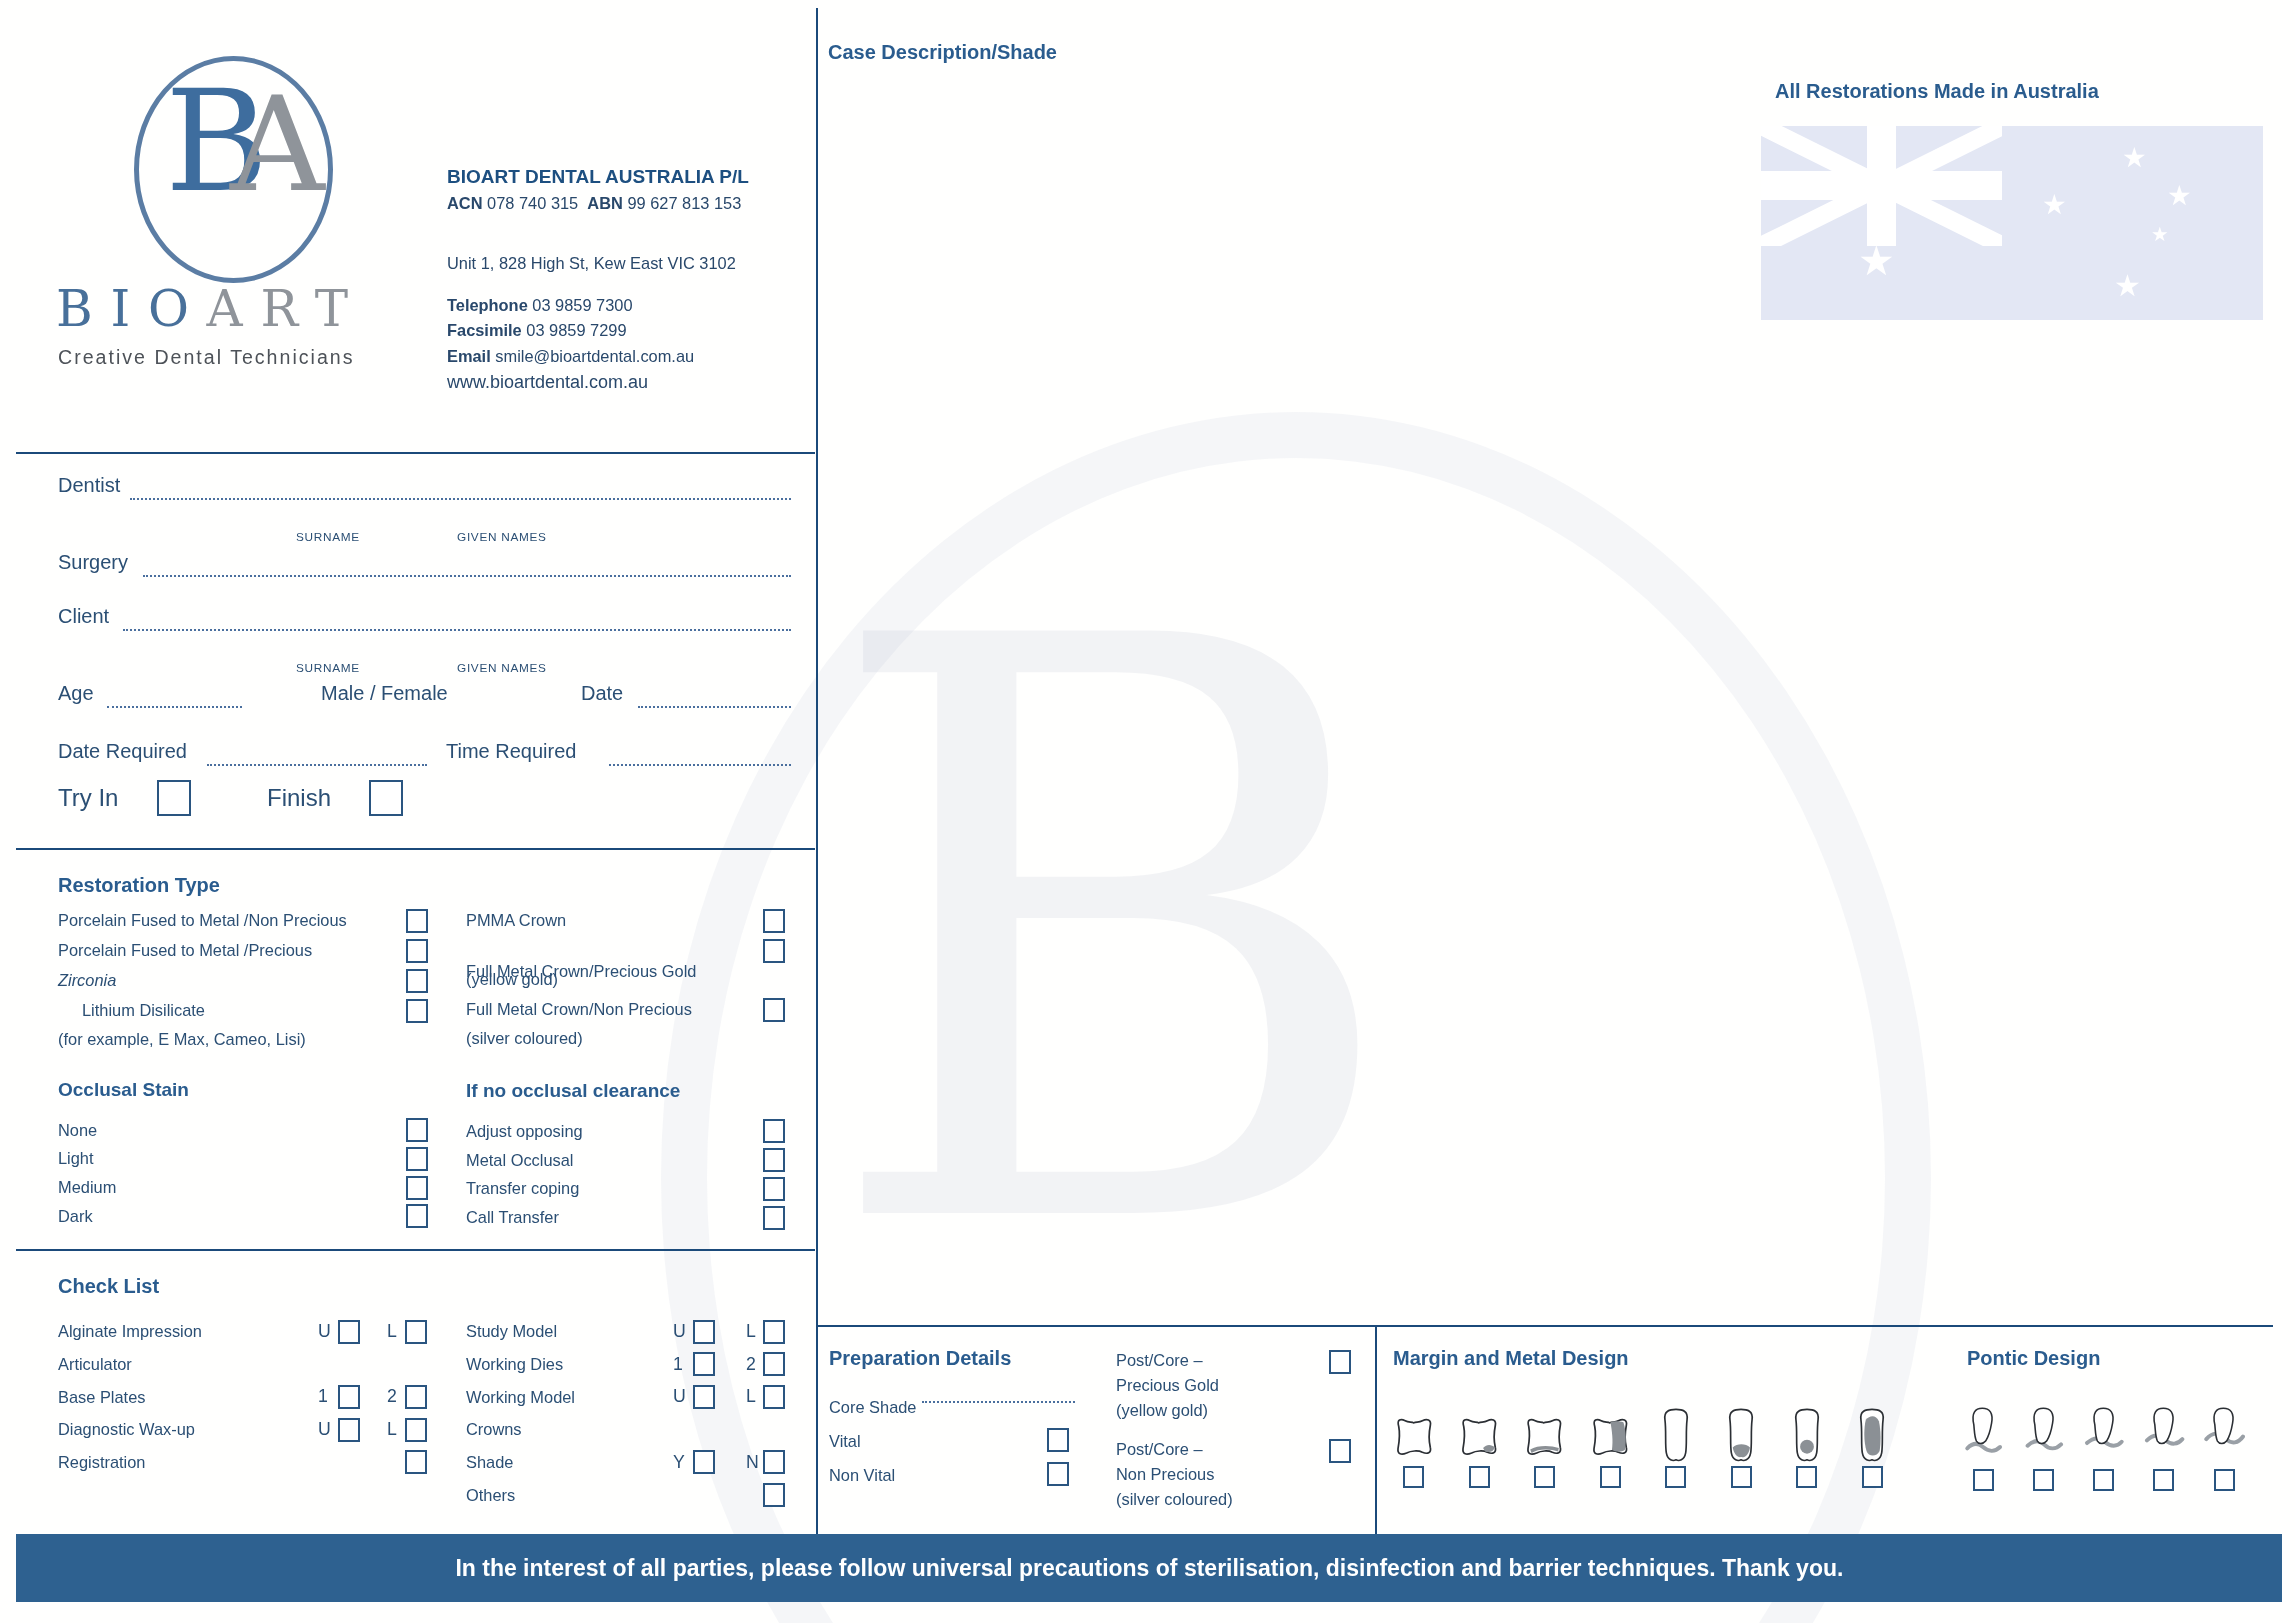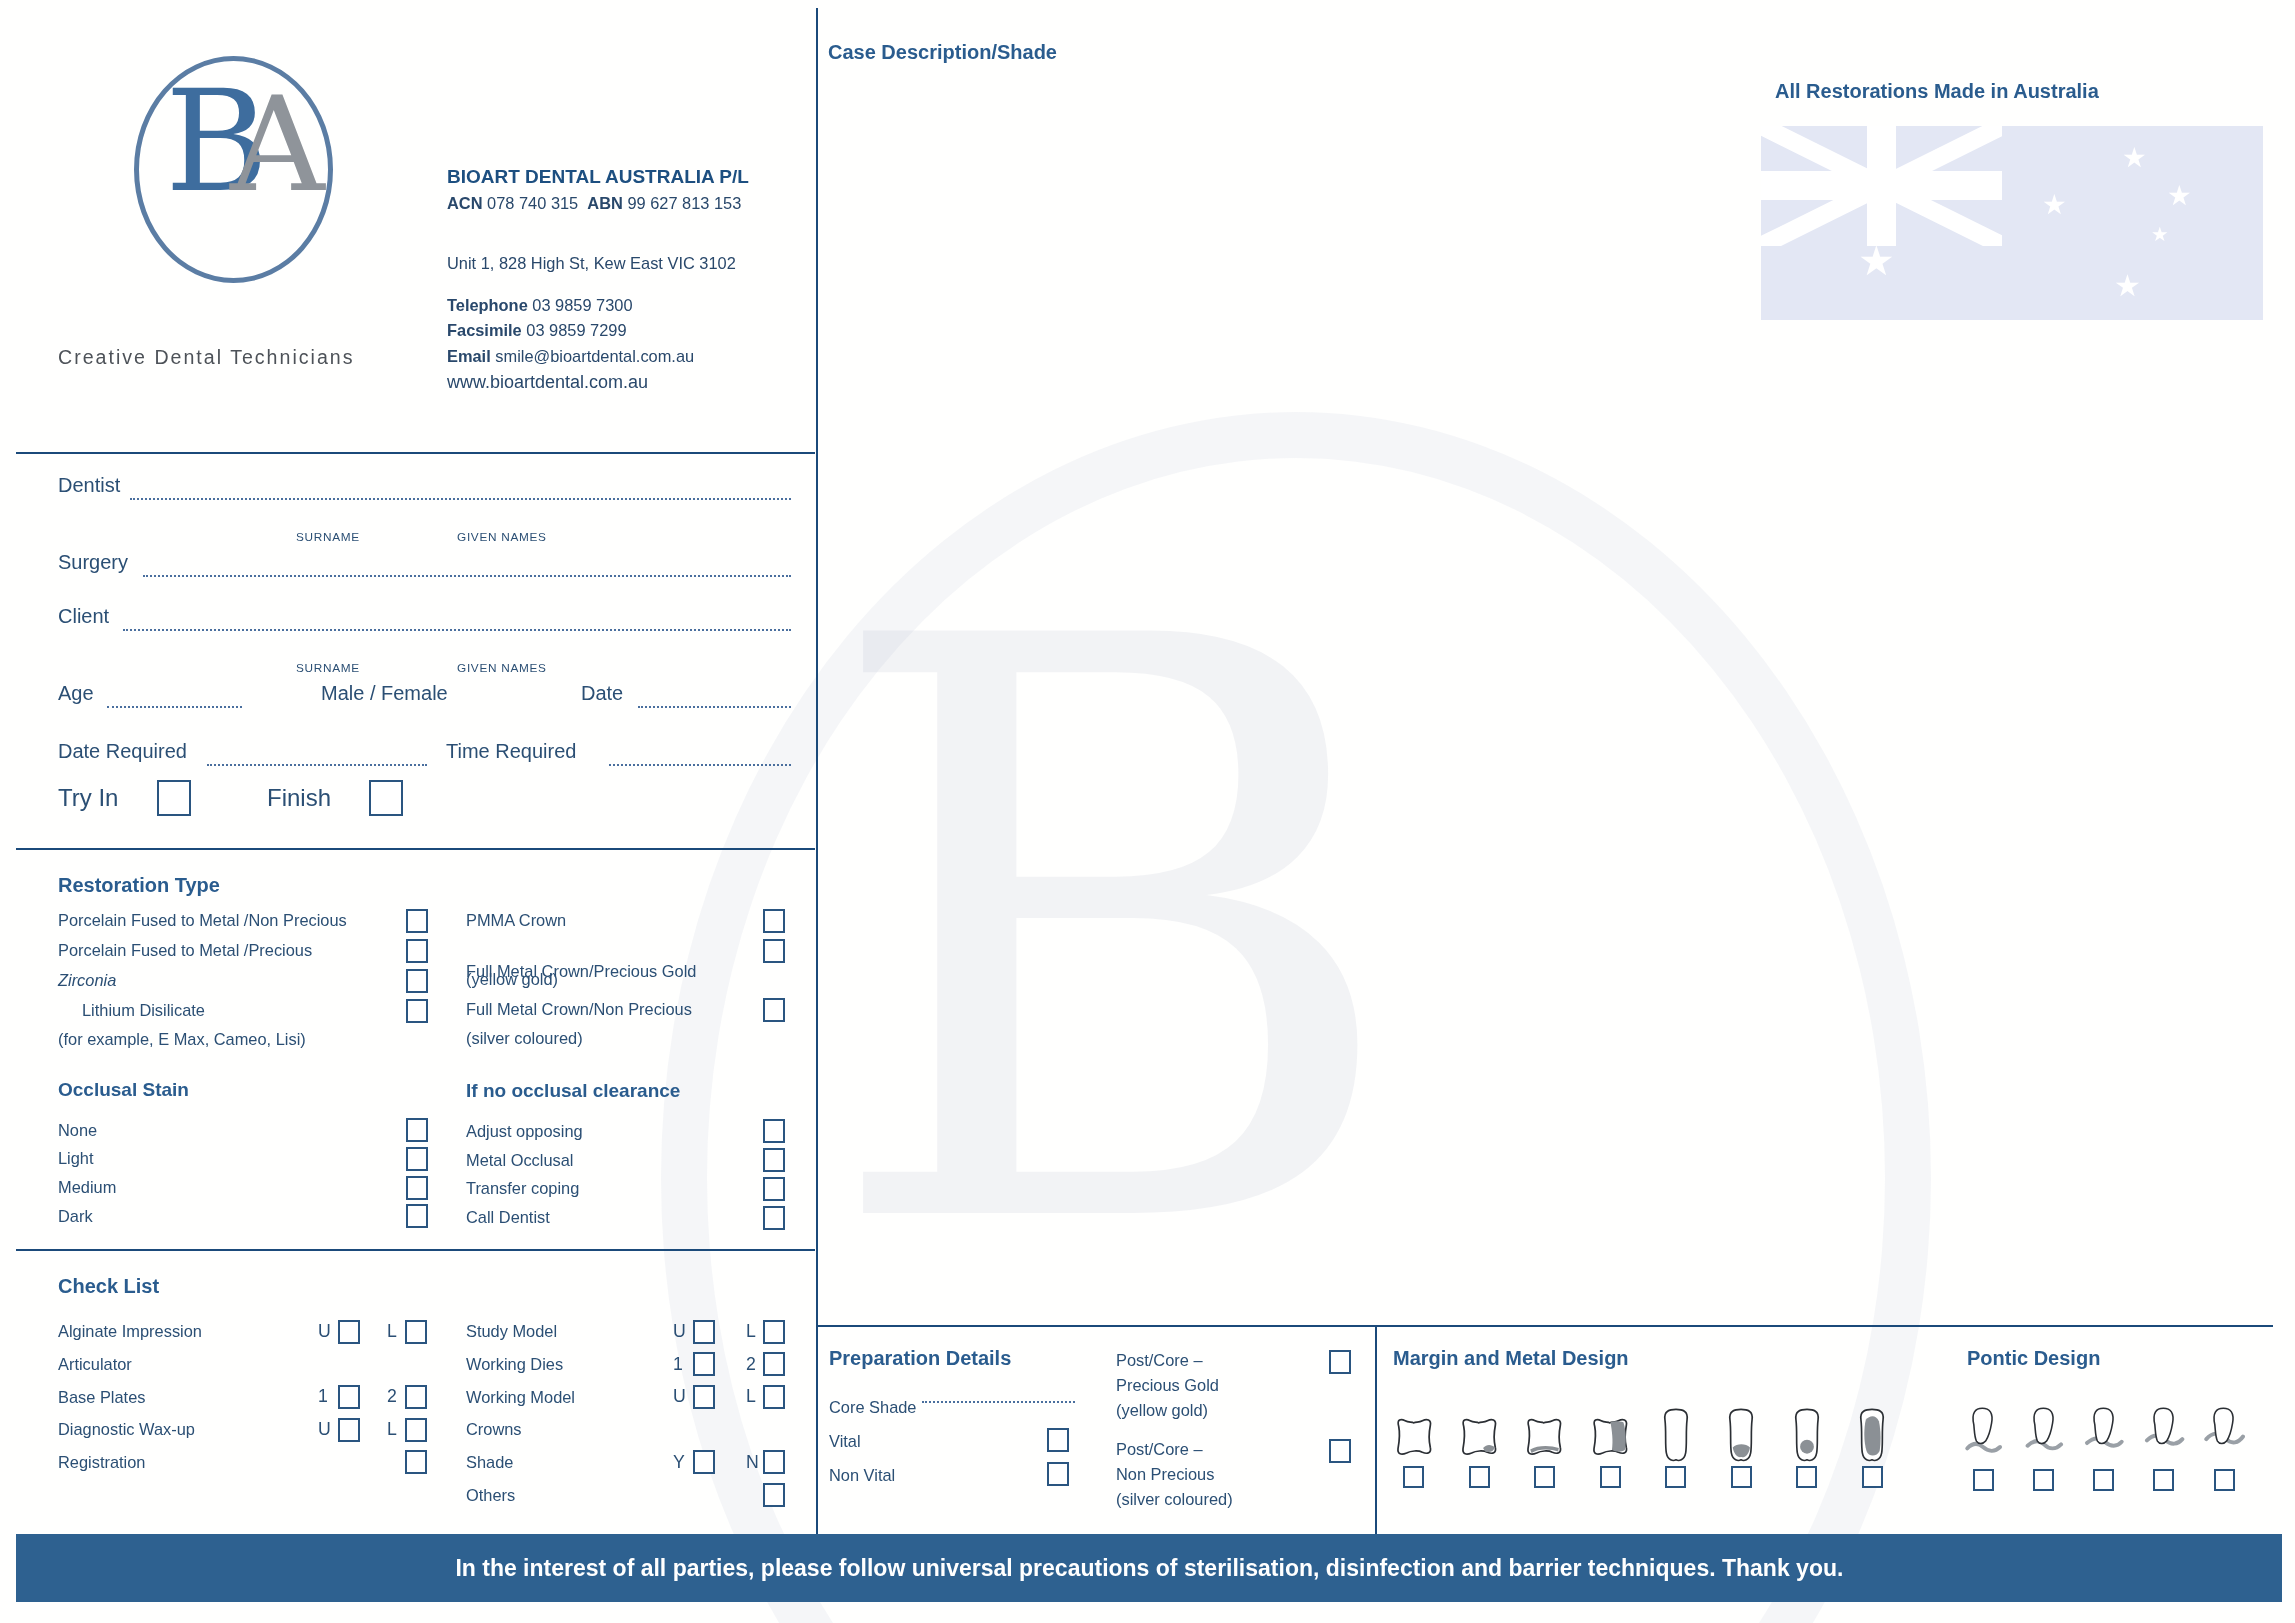--- a/index.html
+++ b/index.html
@@ -38,20 +38,23 @@
 <body>
 
 <div id="page">
 
   <div class="wm-ring"></div>
   <div class="wm-b">B</div>
 
   <div class="abs" style="left:134px;top:56px;width:189px;height:217px;border:5.9px solid #5b7da4;border-radius:50%;"></div>
   <div class="abs serif" style="left:165px;top:71px;font-size:141px;line-height:1;color:#3e6d9e;">B</div>
   <div class="abs serif" style="left:230px;top:79px;font-size:131px;line-height:1;color:#8f949a;">A</div>
+  <div class="abs serif" style="left:56px;top:280px;font-size:50px;letter-spacing:17.7px;white-space:nowrap;">
+    <span style="color:#48709a;">BIO</span><span style="color:#8f949a;">ART</span>
+  </div>
   <div class="abs" style="left:58px;top:346px;font-size:19.6px;letter-spacing:2px;color:#4d5258;white-space:nowrap;">Creative Dental Technicians</div>
 
   <div class="abs" style="left:447px;top:166px;font-size:19px;font-weight:bold;color:#1d4f80;white-space:nowrap;">BIOART DENTAL AUSTRALIA P/L</div>
   <div class="abs" style="left:447px;top:194px;font-size:16.4px;white-space:nowrap;">
     <b>ACN</b>&nbsp;<span>078 740 315</span>&nbsp;&nbsp;<b>ABN</b>&nbsp;<span>99 627 813 153</span>
   </div>
   <div class="abs" style="left:447px;top:254px;font-size:16.4px;white-space:nowrap;">Unit 1, 828 High St, Kew East VIC 3102</div>
   <div class="abs" style="left:447px;top:296px;font-size:16.4px;white-space:nowrap;">
     <b>Telephone</b>&nbsp;<span>03 9859 7300</span>
   </div>
@@ -129,21 +132,21 @@
   <div class="abs item" style="left:58px;top:1207px;">Dark</div>
   <div class="cb" style="left:406px;top:1204px;"></div>
 
   <div class="abs h" style="left:466px;top:1080px;font-size:19px;">If no occlusal clearance</div>
   <div class="abs item" style="left:466px;top:1122px;">Adjust opposing</div>
   <div class="cb" style="left:763px;top:1119px;"></div>
   <div class="abs item" style="left:466px;top:1151px;">Metal Occlusal</div>
   <div class="cb" style="left:763px;top:1148px;"></div>
   <div class="abs item" style="left:466px;top:1179px;">Transfer coping</div>
   <div class="cb" style="left:763px;top:1177px;"></div>
-  <div class="abs item" style="left:466px;top:1208px;">Call Dentist</div>
+  <div class="abs item" style="left:466px;top:1208px;">Call Transfer</div>
   <div class="cb" style="left:763px;top:1206px;"></div>
 
   <div class="abs h" style="left:58px;top:1275px;">Check List</div>
 
   <div class="abs item" style="left:58px;top:1322px;">Alginate Impression</div>
   <div class="abs ul" style="left:318px;top:1321px;">U</div>
   <div class="cb" style="left:338px;top:1320px;"></div>
   <div class="abs ul" style="left:387px;top:1321px;">L</div>
   <div class="cb" style="left:405px;top:1320px;"></div>
 

